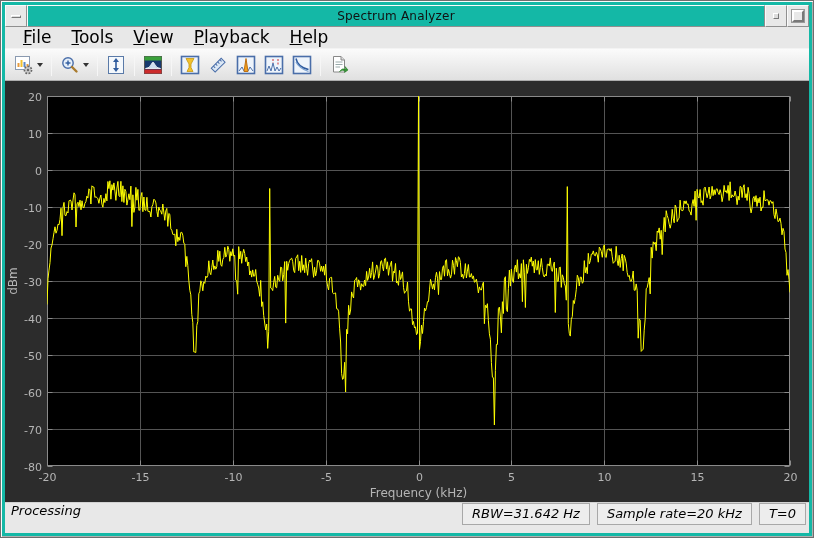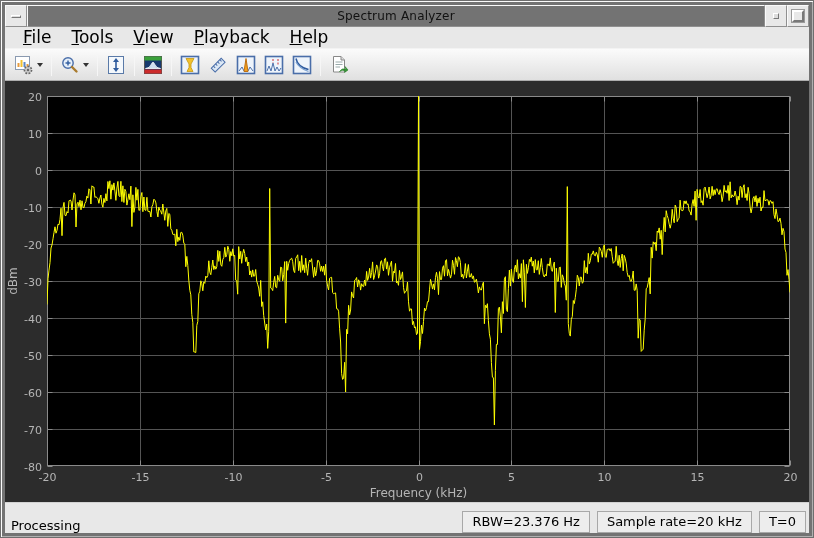--- a/index.html
+++ b/index.html
@@ -1,20 +1,20 @@
 <!DOCTYPE html>
 <html><head>
 <meta charset="utf-8">
 <style>
   * { margin:0; padding:0; box-sizing:border-box; }
   html,body { background:#c9c9c9; font-family:"DejaVu Sans", sans-serif; }
 
   .window {
     width:814px; height:538px;
-    background:#737373;
+    background:#14b8a6;
     border:1px solid #6e6e6e;
     padding:4px;
     position:relative;
     box-shadow: inset 1px 1px 0 #fbfbfb, inset -1px -1px 0 #b0b0b0;
   }
 
   
   .titlebar { height:22px; display:flex; align-items:stretch; }
   .tb-btn {
     width:22px; height:22px; background:#e8e8e8; flex:0 0 auto;
@@ -51,23 +51,23 @@
     border-left:3.5px solid transparent; border-right:3.5px solid transparent;
     border-top:4px solid #333; }
   .tool-sep { width:1px; height:22px; background:#a9a9a9;
     border-right:1px solid #f6f6f6; margin:0 4px; }
 
   
   .plot-area { height:421px; background:#2c2c2c; }
   .plot-area svg { width:804px; height:421px; }
 
   
-  .statusbar { height:31px; display:flex; align-items:flex-end;
+  .statusbar { height:31px; display:flex; align-items:flex-start;
     background:#e8e8e8; border-top:1px solid #d2d2d2;
-    padding:0 3px 0 6px; font-size:13px; color:#000; }
+    padding:0 3px 0 6px; font-size:13px; color:#000;font-style:italic; }
   .status-text { flex:1 1 auto; }
   .status-panel { margin-left:7px; height:22px; line-height:20px; padding:0 9px;
     background:#ededed; border:1px solid #a8a8a8; white-space:nowrap;
     font-size:13px; }
 </style>
 </head>
 <body>
 
 <div class="window">
 
@@ -291,18 +291,18 @@
         <text x="12" y="200" fill="#b5b5b5" font-size="12px" text-anchor="middle" transform="rotate(-90 12 200)">dBm</text>
         <clipPath id="plotclip">
           <rect x="42" y="15" width="743" height="370"></rect>
         </clipPath>
         <polyline points="42.0,223.5 43.0,197.8 44.0,189.1 45.0,181.6 46.0,167.0 47.0,163.9 48.0,157.8 49.0,151.5 50.0,145.8 51.0,152.2 52.0,149.4 53.0,143.2 54.0,143.8 55.0,138.3 56.0,127.2 57.0,154.7 58.0,126.7 59.0,121.4 60.0,134.4 61.0,134.7 62.0,130.6 63.0,132.0 64.0,119.9 65.0,118.9 66.0,119.8 67.0,129.0 68.0,119.1 69.0,111.8 70.0,113.8 71.0,146.0 72.0,122.9 73.0,121.2 74.0,125.7 75.0,119.2 76.0,128.8 77.0,119.8 78.0,126.4 79.0,126.7 79.9,122.3 80.9,120.7 81.9,115.1 82.9,117.1 83.9,107.8 84.9,108.8 85.9,123.0 86.9,104.8 87.9,105.9 88.9,106.0 89.9,116.4 90.9,115.8 91.9,116.5 92.9,117.8 93.9,122.3 94.9,117.0 95.9,114.0 96.9,123.1 97.9,126.2 98.9,117.4 99.9,121.5 100.9,112.7 101.9,119.9 102.9,100.5 103.9,107.6 104.9,99.8 105.9,118.2 106.9,103.6 107.9,109.1 108.9,101.9 109.9,110.1 110.9,119.4 111.9,107.0 112.9,100.4 113.9,114.6 114.9,115.7 115.9,100.3 116.9,120.6 117.9,104.8 118.9,121.5 119.9,108.3 120.9,110.6 121.9,124.1 122.9,118.7 123.9,112.8 124.9,118.7 125.9,105.1 126.9,145.6 127.9,113.8 128.9,131.4 129.9,126.2 130.9,106.4 131.9,119.2 132.9,108.4 133.9,129.3 134.9,129.0 135.9,115.7 136.9,111.5 137.9,130.7 138.9,116.0 139.9,129.0 140.9,129.4 141.9,116.3 142.9,130.3 143.9,130.5 144.9,130.6 145.9,136.0 146.9,125.7 147.9,123.4 148.9,118.2 149.9,119.3 150.9,121.9 151.9,130.4 152.9,135.9 153.8,126.1 154.8,129.3 155.8,130.1 156.8,133.2 157.8,123.0 158.8,131.1 159.8,139.3 160.8,129.9 161.8,127.4 162.8,145.4 163.8,132.4 164.8,133.3 165.8,147.8 166.8,149.2 167.8,153.3 168.8,153.6 169.8,153.1 170.8,164.8 171.8,148.3 172.8,160.6 173.8,156.2 174.8,159.3 175.8,151.5 176.8,151.3 177.8,154.2 178.8,162.1 179.8,163.2 180.8,185.7 181.8,175.4 182.8,184.4 183.8,199.1 184.8,209.3 185.8,213.8 186.8,233.6 187.8,241.3 188.8,270.9 189.8,271.0 190.8,271.5 191.8,244.4 192.8,240.5 193.8,212.8 194.8,210.2 195.8,199.8 196.8,202.7 197.8,209.8 198.8,200.9 199.8,202.4 200.8,195.1 201.8,196.6 202.8,194.7 203.8,179.8 204.8,191.4 205.8,193.7 206.8,186.3 207.8,179.0 208.8,188.6 209.8,184.9 210.8,188.2 211.8,185.7 212.8,169.4 213.8,180.4 214.8,170.2 215.8,183.8 216.8,185.3 217.8,178.5 218.8,176.4 219.8,166.3 220.8,176.1 221.8,173.3 222.8,165.2 223.8,168.5 224.8,180.3 225.8,170.6 226.8,174.8 227.8,167.8 228.7,175.1 229.7,174.3 230.7,199.1 231.7,199.7 232.7,213.2 233.7,165.6 234.7,178.0 235.7,170.3 236.7,182.3 237.7,172.9 238.7,168.3 239.7,172.4 240.7,180.6 241.7,176.0 242.7,185.0 243.7,181.0 244.7,194.0 245.7,189.9 246.7,196.1 247.7,188.9 248.7,195.3 249.7,194.9 250.7,188.5 251.7,200.0 252.7,203.4 253.7,207.0 254.7,215.3 255.7,199.4 256.7,225.5 257.7,220.8 258.7,234.5 259.7,242.0 260.7,249.0 261.7,243.0 262.7,267.4 263.7,250.8 264.7,107.5 265.7,207.0 266.7,207.6 267.7,209.6 268.7,201.3 269.7,195.4 270.7,206.1 271.7,206.8 272.7,194.3 273.7,198.9 274.7,200.3 275.7,186.1 276.7,186.6 277.7,199.8 278.7,193.7 279.7,180.6 280.7,242.1 281.7,180.3 282.7,189.3 283.7,182.5 284.7,179.4 285.7,177.9 286.7,177.2 287.7,180.5 288.7,189.6 289.7,191.6 290.7,177.4 291.7,175.9 292.7,173.8 293.7,189.7 294.7,180.3 295.7,191.4 296.7,174.5 297.7,189.3 298.7,183.8 299.7,191.7 300.7,177.2 301.7,187.7 302.6,194.3 303.6,182.6 304.6,179.0 305.6,180.7 306.6,177.7 307.6,187.0 308.6,196.3 309.6,186.3 310.6,194.9 311.6,189.9 312.6,179.4 313.6,179.5 314.6,182.8 315.6,190.3 316.6,185.1 317.6,190.5 318.6,185.1 319.6,194.2 320.6,183.3 321.6,199.3 322.6,205.2 323.6,209.0 324.6,197.3 325.6,196.6 326.6,196.3 327.6,211.5 328.6,212.8 329.6,212.3 330.6,211.9 331.6,227.7 332.6,227.9 333.6,230.2 334.6,247.2 335.6,261.0 336.6,292.4 337.6,298.4 338.6,296.9 339.6,281.3 340.6,311.0 341.6,248.4 342.6,252.8 343.6,224.3 344.6,233.9 345.6,229.0 346.6,210.9 347.6,214.7 348.6,217.0 349.6,199.3 350.6,198.8 351.6,196.5 352.6,206.0 353.6,198.8 354.6,201.1 355.6,209.1 356.6,202.7 357.6,205.1 358.6,205.7 359.6,199.0 360.6,204.6 361.6,190.4 362.6,199.4 363.6,196.1 364.6,187.3 365.6,197.1 366.6,191.5 367.6,180.9 368.6,198.5 369.6,194.9 370.6,190.0 371.6,183.9 372.6,185.6 373.6,197.2 374.6,192.8 375.6,181.0 376.5,179.6 377.5,185.3 378.5,189.9 379.5,178.0 380.5,177.1 381.5,188.1 382.5,180.8 383.5,194.3 384.5,186.7 385.5,183.3 386.5,180.2 387.5,200.2 388.5,190.4 389.5,191.9 390.5,182.5 391.5,201.9 392.5,200.3 393.5,204.3 394.5,189.4 395.5,198.5 396.5,195.5 397.5,190.9 398.5,206.5 399.5,212.3 400.5,210.3 401.5,209.9 402.5,201.0 403.5,220.8 404.5,230.2 405.5,227.8 406.5,228.0 407.5,243.6 408.5,240.4 409.5,246.9 410.5,245.8 411.5,253.7 412.5,252.3 413.5,15.0 414.5,268.5 415.5,260.7 416.5,244.0 417.5,252.5 418.5,240.4 419.5,227.0 420.5,229.9 421.5,226.7 422.5,220.6 423.5,220.7 424.5,208.8 425.5,198.4 426.5,202.8 427.5,208.1 428.5,202.9 429.5,208.9 430.5,196.3 431.5,191.2 432.5,197.2 433.5,213.6 434.5,190.6 435.5,198.5 436.5,198.6 437.5,187.2 438.5,184.7 439.5,195.2 440.5,179.6 441.5,178.7 442.5,194.8 443.5,188.4 444.5,192.7 445.5,197.1 446.5,193.4 447.5,179.2 448.5,184.3 449.5,193.3 450.5,176.5 451.4,179.6 452.4,185.7 453.4,175.8 454.4,176.7 455.4,181.4 456.4,196.0 457.4,193.3 458.4,197.5 459.4,192.7 460.4,182.6 461.4,197.0 462.4,190.1 463.4,183.5 464.4,196.0 465.4,195.9 466.4,192.6 467.4,197.6 468.4,194.9 469.4,201.2 470.4,200.6 471.4,198.1 472.4,204.0 473.4,212.0 474.4,205.9 475.4,208.7 476.4,209.0 477.4,204.2 478.4,201.2 479.4,242.7 480.4,224.3 481.4,226.7 482.4,222.7 483.4,239.6 484.4,252.8 485.4,258.2 486.4,281.5 487.4,296.2 488.4,296.7 489.4,344.0 490.4,289.4 491.4,263.4 492.4,263.5 493.4,227.5 494.4,226.1 495.4,235.9 496.4,251.8 497.4,220.7 498.4,232.5 499.4,198.1 500.4,195.7 501.4,228.4 502.4,230.6 503.4,207.3 504.4,189.1 505.4,205.1 506.4,188.0 507.4,199.2 508.4,201.4 509.4,188.2 510.4,184.1 511.4,191.1 512.4,178.7 513.4,198.0 514.4,192.7 515.4,197.1 516.4,182.6 517.4,220.7 518.4,178.8 519.4,191.9 520.4,226.5 521.4,183.3 522.4,192.4 523.4,186.8 524.4,178.4 525.3,180.7 526.3,176.1 527.3,185.2 528.3,180.0 529.3,191.9 530.3,178.6 531.3,188.8 532.3,188.8 533.3,179.7 534.3,193.4 535.3,186.5 536.3,177.5 537.3,186.6 538.3,193.7 539.3,196.0 540.3,193.4 541.3,195.0 542.3,183.3 543.3,183.1 544.3,185.1 545.3,176.9 546.3,188.4 547.3,190.4 548.3,184.9 549.3,181.1 550.3,231.5 551.3,187.2 552.3,200.3 553.3,200.3 554.3,186.6 555.3,186.1 556.3,206.4 557.3,193.8 558.3,196.3 559.3,202.7 560.3,205.0 561.3,219.2 562.3,105.6 563.3,242.5 564.3,252.4 565.3,255.1 566.3,238.4 567.3,235.5 568.3,219.5 569.3,222.6 570.3,216.4 571.3,208.3 572.3,194.2 573.3,196.6 574.3,205.0 575.3,196.2 576.3,196.1 577.3,202.3 578.3,200.8 579.3,179.6 580.3,191.8 581.3,186.4 582.3,192.7 583.3,172.3 584.3,182.8 585.3,179.8 586.3,173.1 587.3,173.2 588.3,169.9 589.3,174.2 590.3,174.9 591.3,171.3 592.3,173.8 593.3,181.2 594.3,166.1 595.3,167.8 596.3,170.4 597.3,176.3 598.3,166.7 599.3,163.8 600.2,175.6 601.2,176.5 602.2,168.4 603.2,168.3 604.2,167.7 605.2,170.1 606.2,167.5 607.2,175.3 608.2,182.3 609.2,181.1 610.2,180.1 611.2,165.3 612.2,179.2 613.2,184.6 614.2,174.3 615.2,186.4 616.2,177.6 617.2,173.0 618.2,189.8 619.2,174.4 620.2,177.2 621.2,182.2 622.2,191.6 623.2,195.6 624.2,194.4 625.2,199.9 626.2,200.3 627.2,197.3 628.2,190.0 629.2,209.2 630.2,209.3 631.2,202.9 632.2,209.4 633.2,257.2 634.2,238.1 635.2,239.1 636.2,270.4 637.2,269.3 638.2,268.1 639.2,249.2 640.2,237.8 641.2,207.8 642.2,206.5 643.2,201.7 644.2,196.6 645.2,212.9 646.2,166.2 647.2,177.1 648.2,160.8 649.2,163.0 650.2,161.2 651.2,169.7 652.2,150.0 653.2,151.5 654.2,146.9 655.2,158.2 656.2,149.3 657.2,173.6 658.2,150.7 659.2,136.4 660.2,150.9 661.2,129.7 662.2,134.6 663.2,137.5 664.2,143.1 665.2,147.2 666.2,142.5 667.2,128.3 668.2,137.1 669.2,141.8 670.2,124.1 671.2,126.5 672.2,140.6 673.2,138.0 674.1,137.3 675.1,119.1 676.1,128.9 677.1,129.7 678.1,129.3 679.1,119.9 680.1,122.8 681.1,119.8 682.1,123.5 683.1,122.9 684.1,129.9 685.1,130.7 686.1,134.1 687.1,123.0 688.1,118.6 689.1,125.4 690.1,110.1 691.1,139.3 692.1,108.4 693.1,116.1 694.1,117.0 695.1,108.5 696.1,121.6 697.1,119.7 698.1,124.2 699.1,107.6 700.1,106.1 701.1,111.2 702.1,116.7 703.1,112.5 704.1,106.0 705.1,117.9 706.1,114.7 707.1,105.3 708.1,114.6 709.1,108.7 710.1,113.6 711.1,108.4 712.1,107.7 713.1,111.5 714.1,113.6 715.1,108.7 716.1,112.4 717.1,120.7 718.1,115.2 719.1,104.4 720.1,111.1 721.1,109.6 722.1,112.3 723.1,104.4 724.1,119.5 725.1,100.8 726.1,116.9 727.1,113.8 728.1,115.7 729.1,115.1 730.1,110.0 731.1,115.1 732.1,123.7 733.1,115.2 734.1,119.1 735.1,105.4 736.1,106.0 737.1,116.5 738.1,106.7 739.1,103.7 740.1,116.8 741.1,112.7 742.1,119.5 743.1,106.3 744.1,112.5 745.1,126.1 746.1,131.9 747.1,126.7 748.0,117.3 749.0,115.5 750.0,120.9 751.0,114.6 752.0,125.4 753.0,117.3 754.0,121.9 755.0,116.2 756.0,130.0 757.0,126.2 758.0,126.4 759.0,109.6 760.0,119.8 761.0,119.2 762.0,118.6 763.0,119.2 764.0,124.2 765.0,119.6 766.0,120.1 767.0,122.4 768.0,120.7 769.0,133.7 770.0,137.6 771.0,127.9 772.0,133.7 773.0,140.6 774.0,140.0 775.0,137.1 776.0,142.5 777.0,153.8 778.0,147.3 779.0,150.5 780.0,168.1 781.0,171.5 782.0,194.3 783.0,188.6 784.0,198.5 785.0,211.4" fill="none" stroke="#ffff00" stroke-width="1" stroke-linejoin="bevel" clip-path="url(#plotclip)"></polyline>
       </svg>
   </div>
 
   <div class="statusbar">
     <span class="status-text">Processing</span>
-    <div class="status-panel">RBW=23.376 Hz</div>
+    <div class="status-panel">RBW=31.642 Hz</div>
     <div class="status-panel">Sample rate=20 kHz</div>
     <div class="status-panel">T=0</div>
   </div>
 
 </div>
 
 </body></html>

